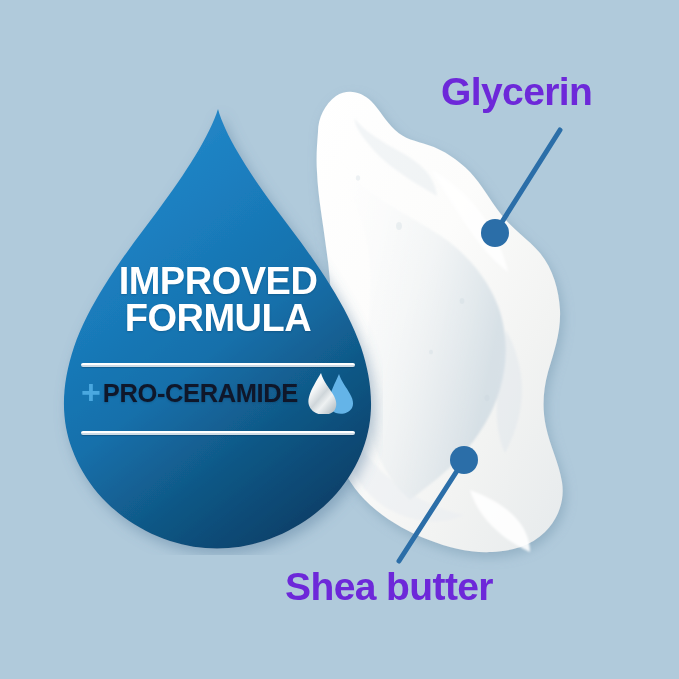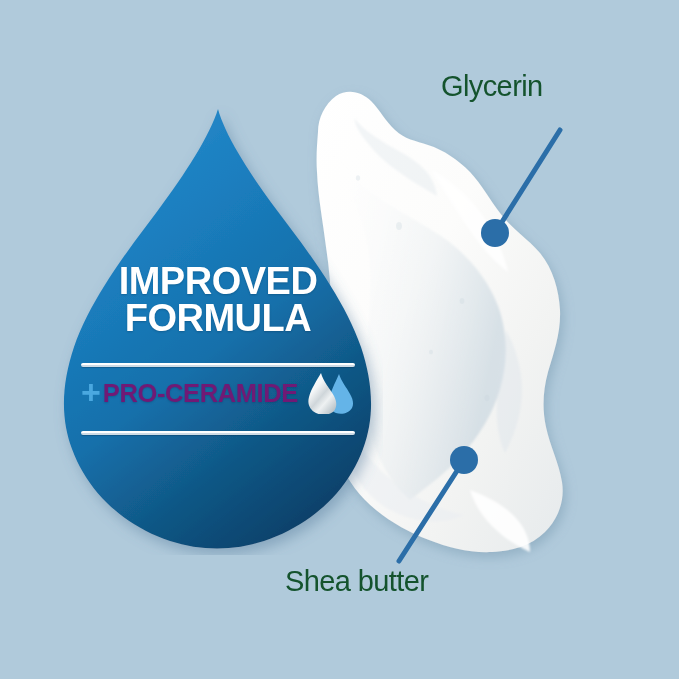--- a/index.html
+++ b/index.html
@@ -86,21 +86,21 @@
   }
   .plus-sign {
     color: #4aa8e0;
     font-size: 34px;
     font-weight: bold;
     line-height: 1;
     margin-right: 2px;
     margin-top: -3px;
   }
   .ceramide-text {
-    color: #701a75;
+    color: #0f172a;
     font-weight: bold;
     font-size: 25.5px;
     letter-spacing: -0.4px;
     white-space: nowrap;
     text-shadow: 0 1px 2px rgba(4,40,70,0.25);
   }
   .droplet-pair {
     position: relative;
     width: 52px;
     height: 42px;
@@ -110,23 +110,23 @@
 
   
   .callout-svg {
     position: absolute;
     left: 0; top: 0;
     width: 679px; height: 679px;
     pointer-events: none;
   }
   .callout-label {
     position: absolute;
-    color: #14532d;
-    font-weight: normal;
-    font-size: 29px;
+    color: #6d28d9;
+    font-weight: bold;
+    font-size: 39px;
     letter-spacing: -0.6px;
     white-space: nowrap;
   }
   #label-glycerin { left: 441px; top: 70px; }
   #label-shea     { left: 285px; top: 565px; }
 </style>
 </head>
 <body>
 
 <div id="stage">

